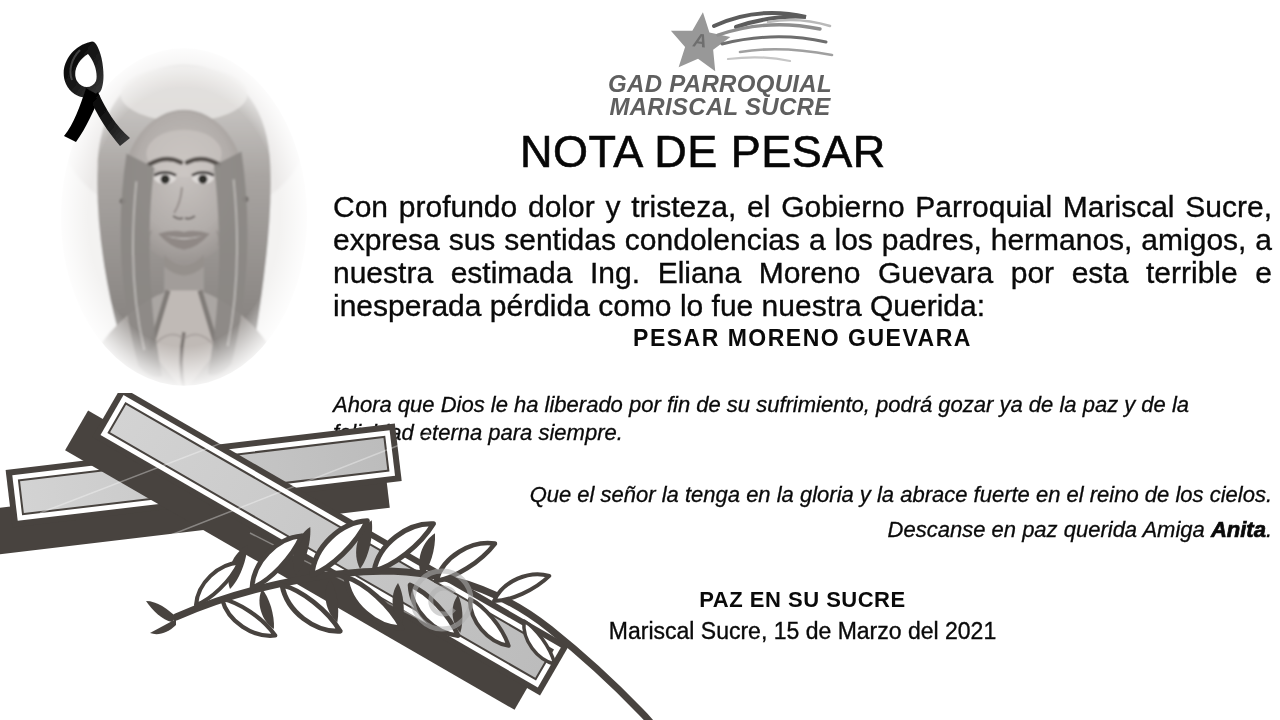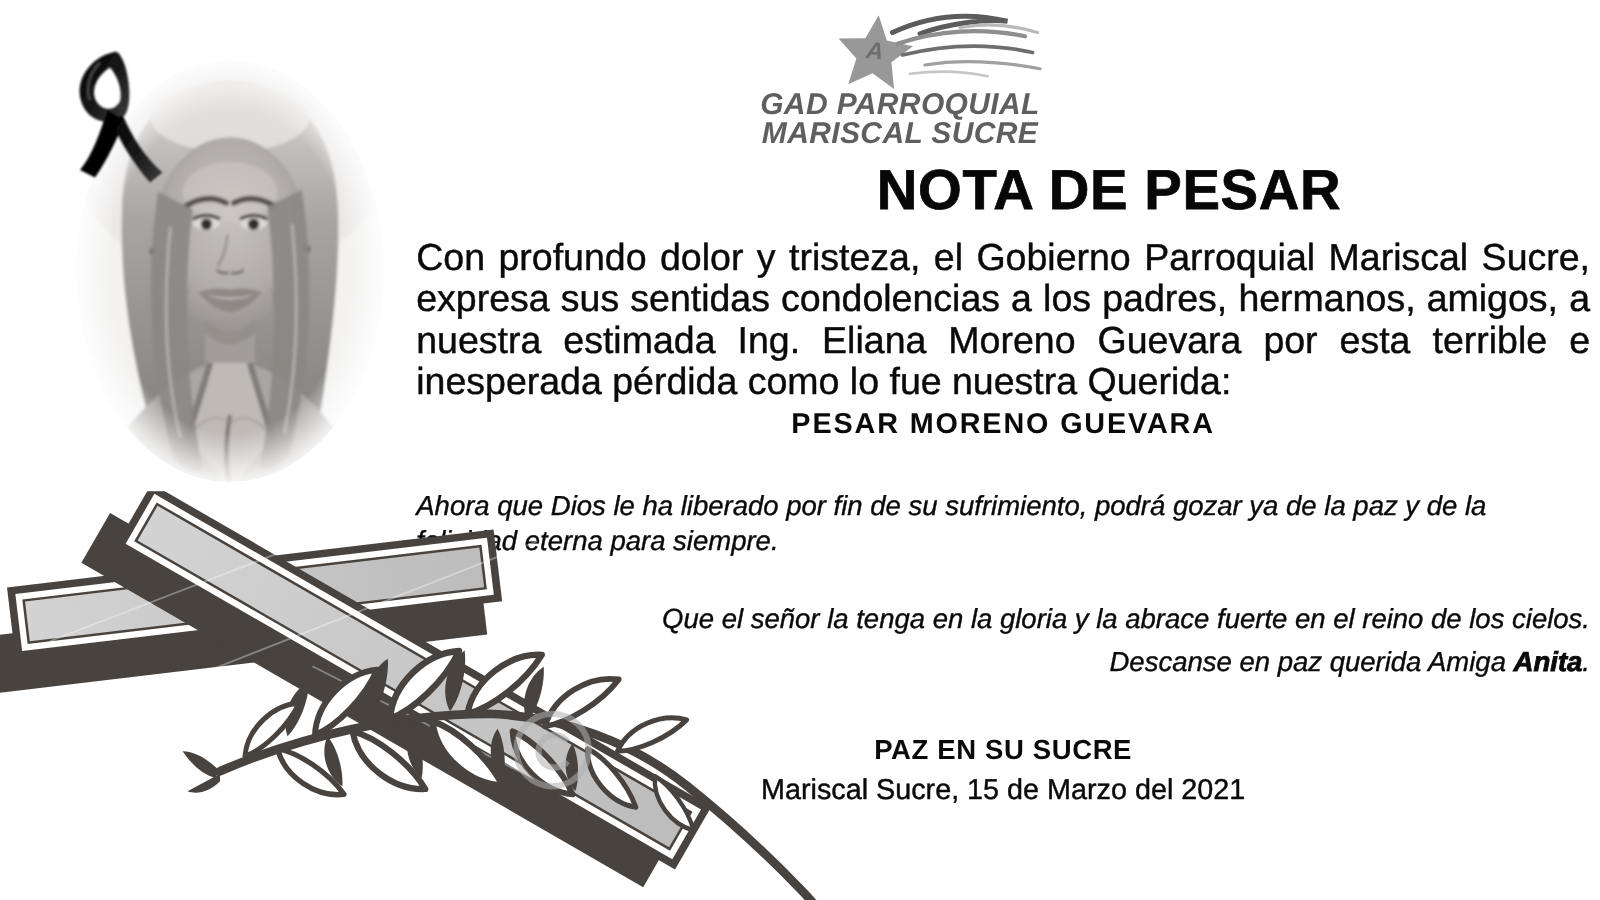--- a/index.html
+++ b/index.html
@@ -6,22 +6,22 @@
   .canvas{
     position:relative;width:1280px;height:720px;background:#ffffff;
     font-family:"Liberation Sans",sans-serif;color:#0a0a0a;overflow:hidden;
     margin:0 auto;
   }
   .abs{position:absolute;}
   
   .org-name{left:560px;top:72px;width:320px;text-align:center;
     font-weight:700;font-style:italic;font-size:24px;line-height:23px;
     color:#5f5f5f;letter-spacing:.3px;}
-  .page-title{left:333px;top:126px;width:740px;text-align:right;
-    font-weight:700;font-size:45px;letter-spacing:.5px;color:#070707;
+  .page-title{left:333px;top:126px;width:740px;text-align:center;
+    font-weight:400;font-size:45px;letter-spacing:.5px;color:#070707;
     -webkit-text-stroke:.6px #070707;}
   .condolence{left:333px;top:190px;width:939px;text-align:justify;
     font-size:30px;line-height:33px;-webkit-text-stroke:.35px #0a0a0a;}
   .deceased{left:333px;top:325px;width:939px;text-align:center;
     font-weight:700;font-size:23px;letter-spacing:1.5px;}
   .tribute1{left:333px;top:391px;width:939px;text-align:left;
     font-style:italic;font-size:22px;line-height:28px;-webkit-text-stroke:.3px #0a0a0a;}
   .tribute2{left:333px;top:482px;width:939px;text-align:right;
     font-style:italic;font-size:22px;-webkit-text-stroke:.3px #0a0a0a;}
   .farewell{left:333px;top:517px;width:939px;text-align:right;

